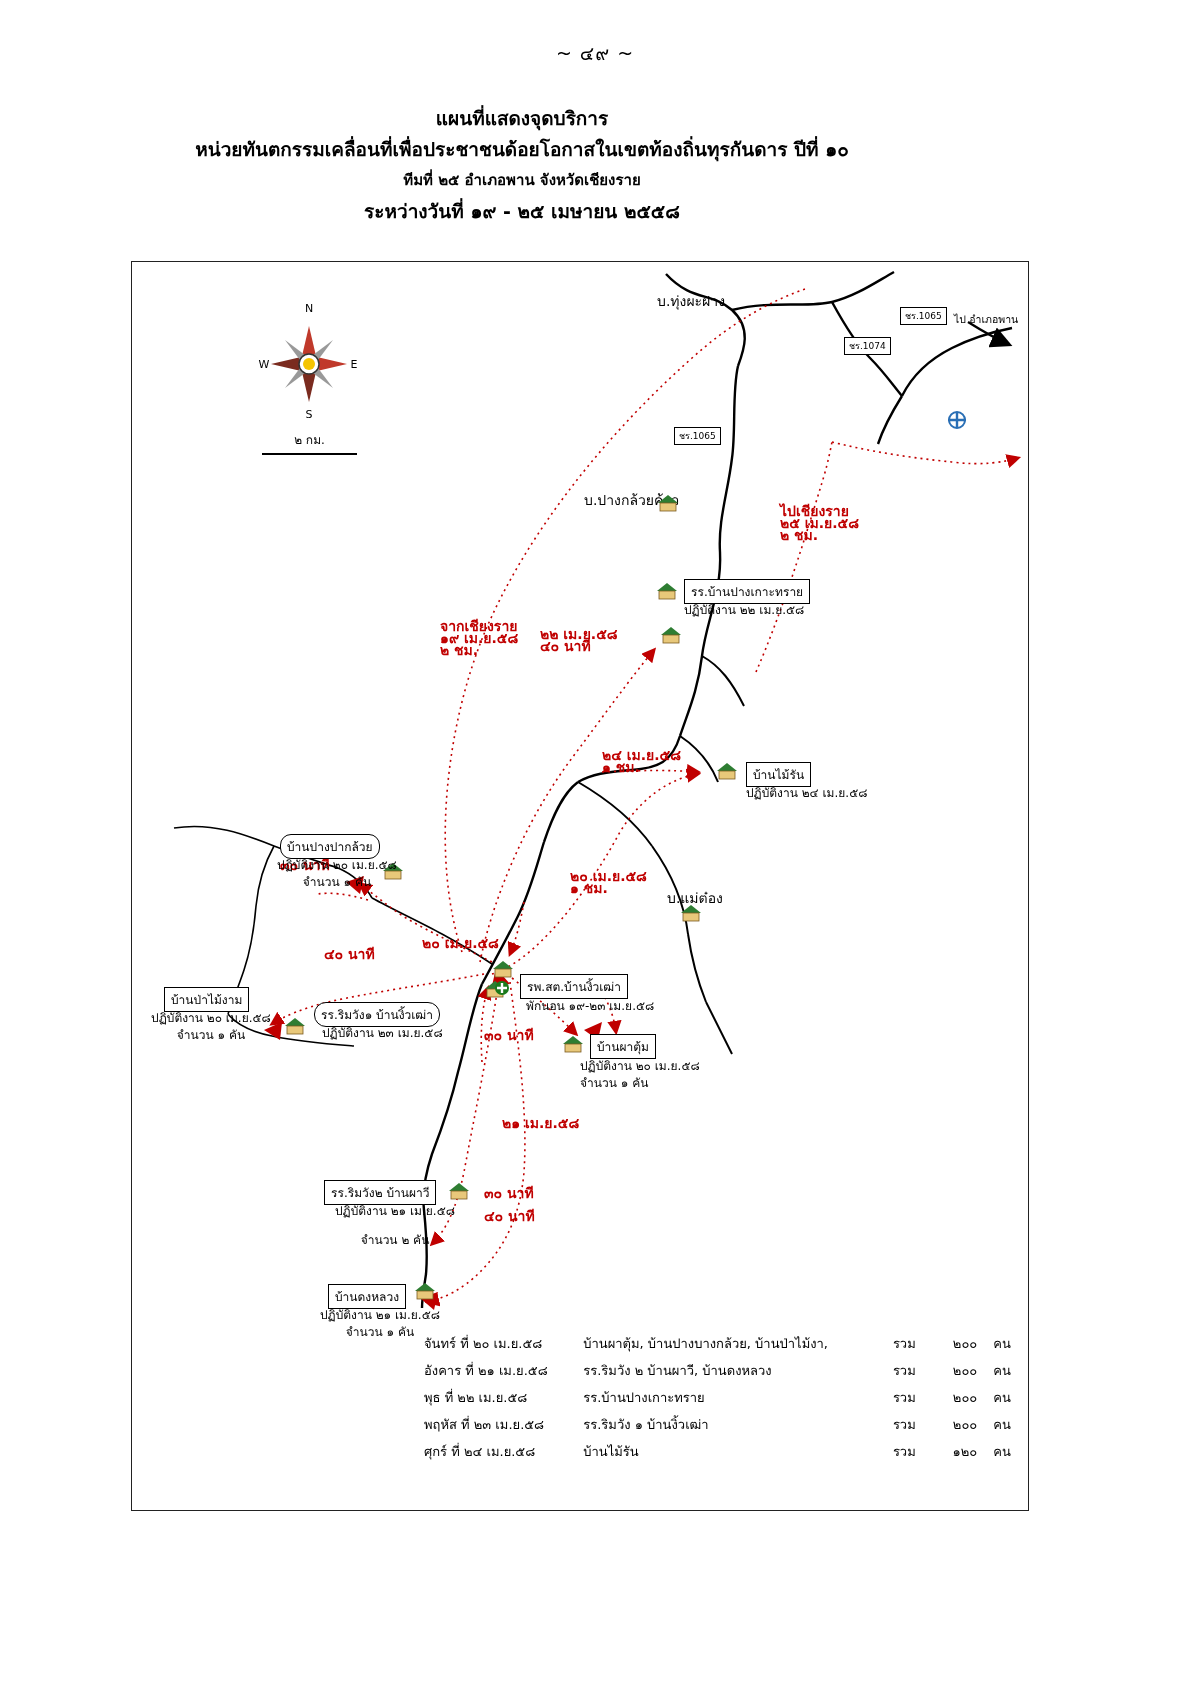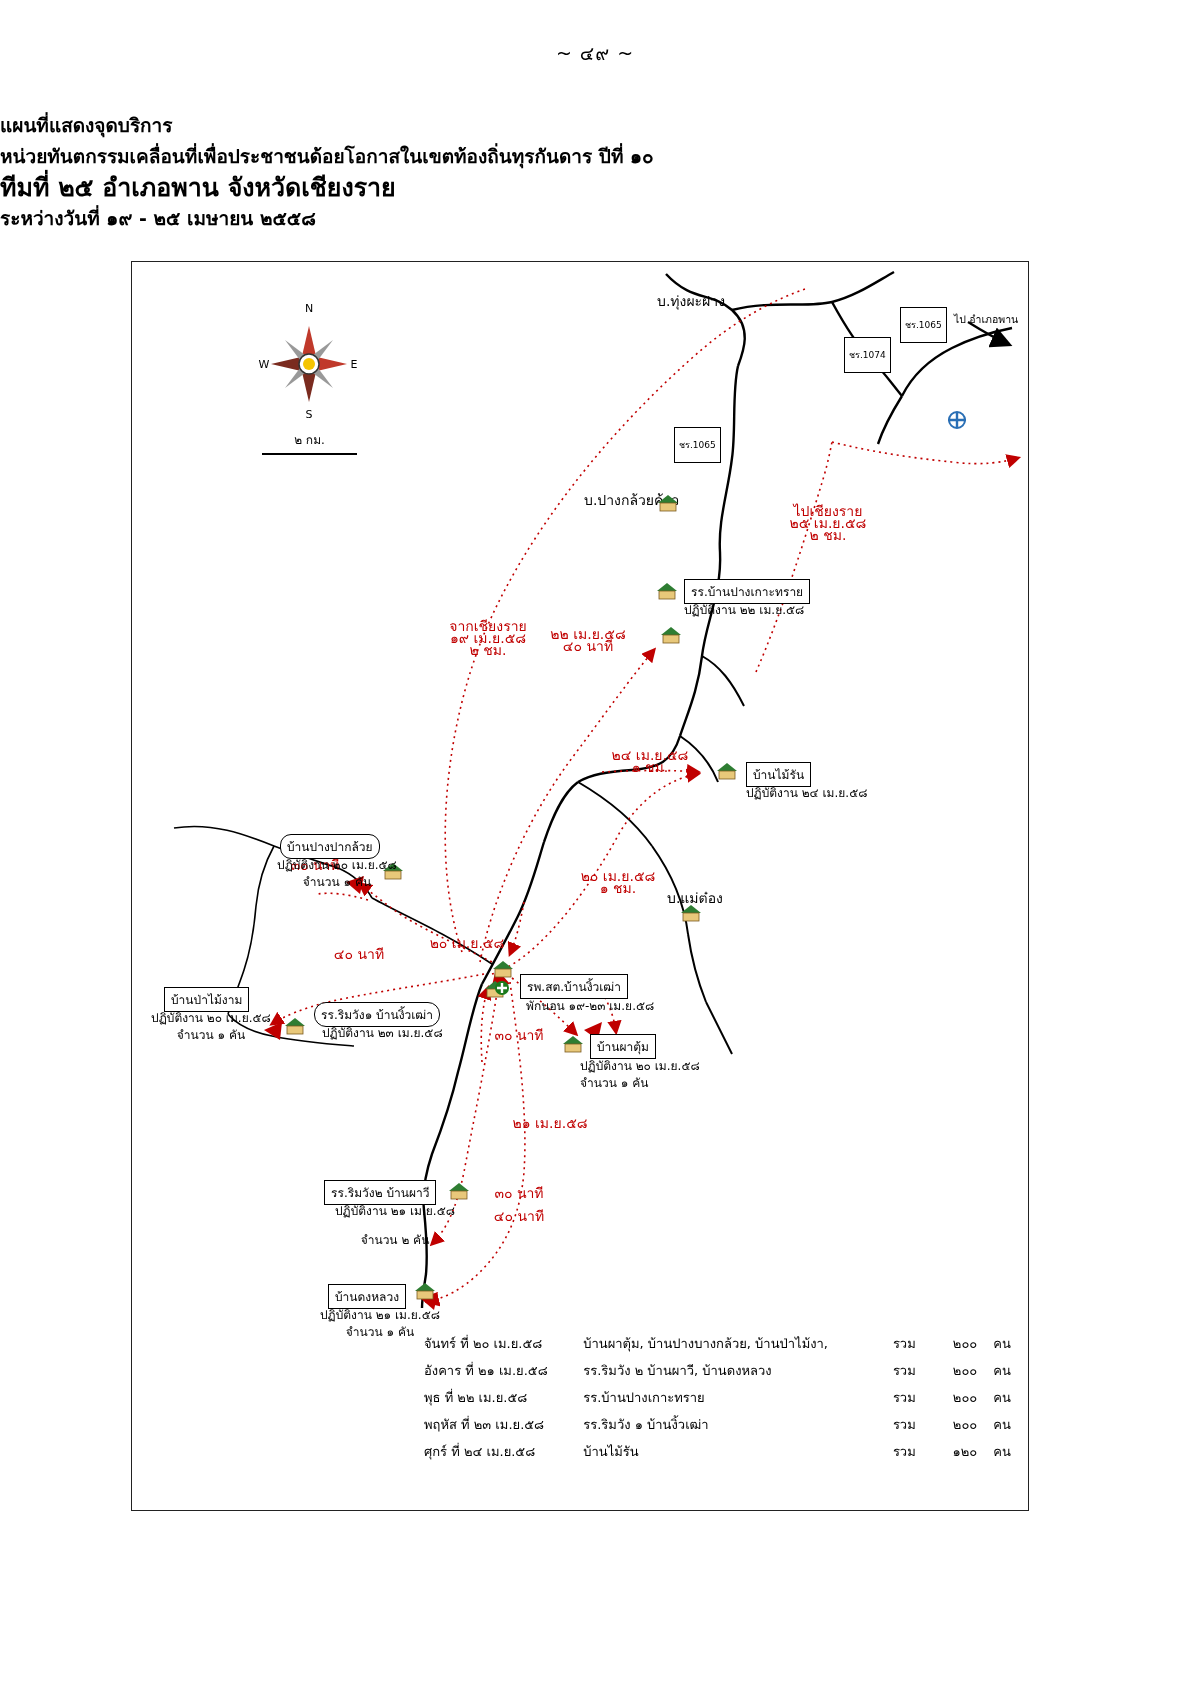--- a/index.html
+++ b/index.html
@@ -9,55 +9,55 @@
     font-family:"DejaVu Sans","Liberation Sans",sans-serif;
     color:#000;
     position:relative;
     overflow:hidden;
   }
   .page-number{
     position:absolute;top:38px;left:0;width:1190px;text-align:center;
     font-size:19px;letter-spacing:1px;
   }
   .title-block{
-    position:absolute;top:110px;left:0;width:1044px;
+    position:absolute;top:103px;left:0;width:1044px;text-align:center;
   }
   .title-block div{font-size:19px;font-weight:bold;line-height:31px;}
   .title-block .t1{font-size:19px;}
   .title-block .t2{font-size:19px;}
-  .title-block .t3{font-size:25px;}
+  .title-block .t3{font-size:15px;}
   .title-block .t4{font-size:19px;font-weight:bold;}
 
   .map-frame{
     position:absolute;left:131px;top:261px;width:898px;height:1250px;
     border:1px solid #222;
     box-sizing:border-box;
     background:#fff;
   }
   .map-inner{position:absolute;left:0;top:0;width:896px;height:1248px;}
   svg.mapsvg{position:absolute;left:0;top:0;width:896px;height:1248px;}
 
   
   .compass{position:absolute;left:122px;top:38px;width:110px;height:125px;}
   .scalebar{position:absolute;left:130px;top:168px;width:95px;text-align:center;font-size:12px;}
   .scalebar .bar{margin-top:4px;border-top:2px solid #000;height:2px;}
 
   
   .mtxt{position:absolute;font-size:10.5px;line-height:14px;white-space:nowrap;}
   .mtxt.small{font-size:14px;line-height:12px;}
-  .mtxt.center{text-align:center;}
+  .mtxt.center{font-weight:bold;}
   .redtxt{color:#c00000;}
 
   .boxlabel{
     position:absolute;border:1px solid #000;background:#fff;
     font-size:12px;padding:2px 6px;white-space:nowrap;
   }
   .roadtag{
     position:absolute;border:1px solid #000;background:#fff;
-    font-size:9px;padding:10px 4px;white-space:nowrap;
+    font-size:9px;padding:1px 4px;white-space:nowrap;
   }
   .sitelabel{position:absolute;font-size:12px;line-height:17px;white-space:nowrap;}
   .sitelabel.center{text-align:center;}
 
   
   .hut{position:absolute;width:22px;height:18px;}
 </style>
 </head>
 <body>
 

